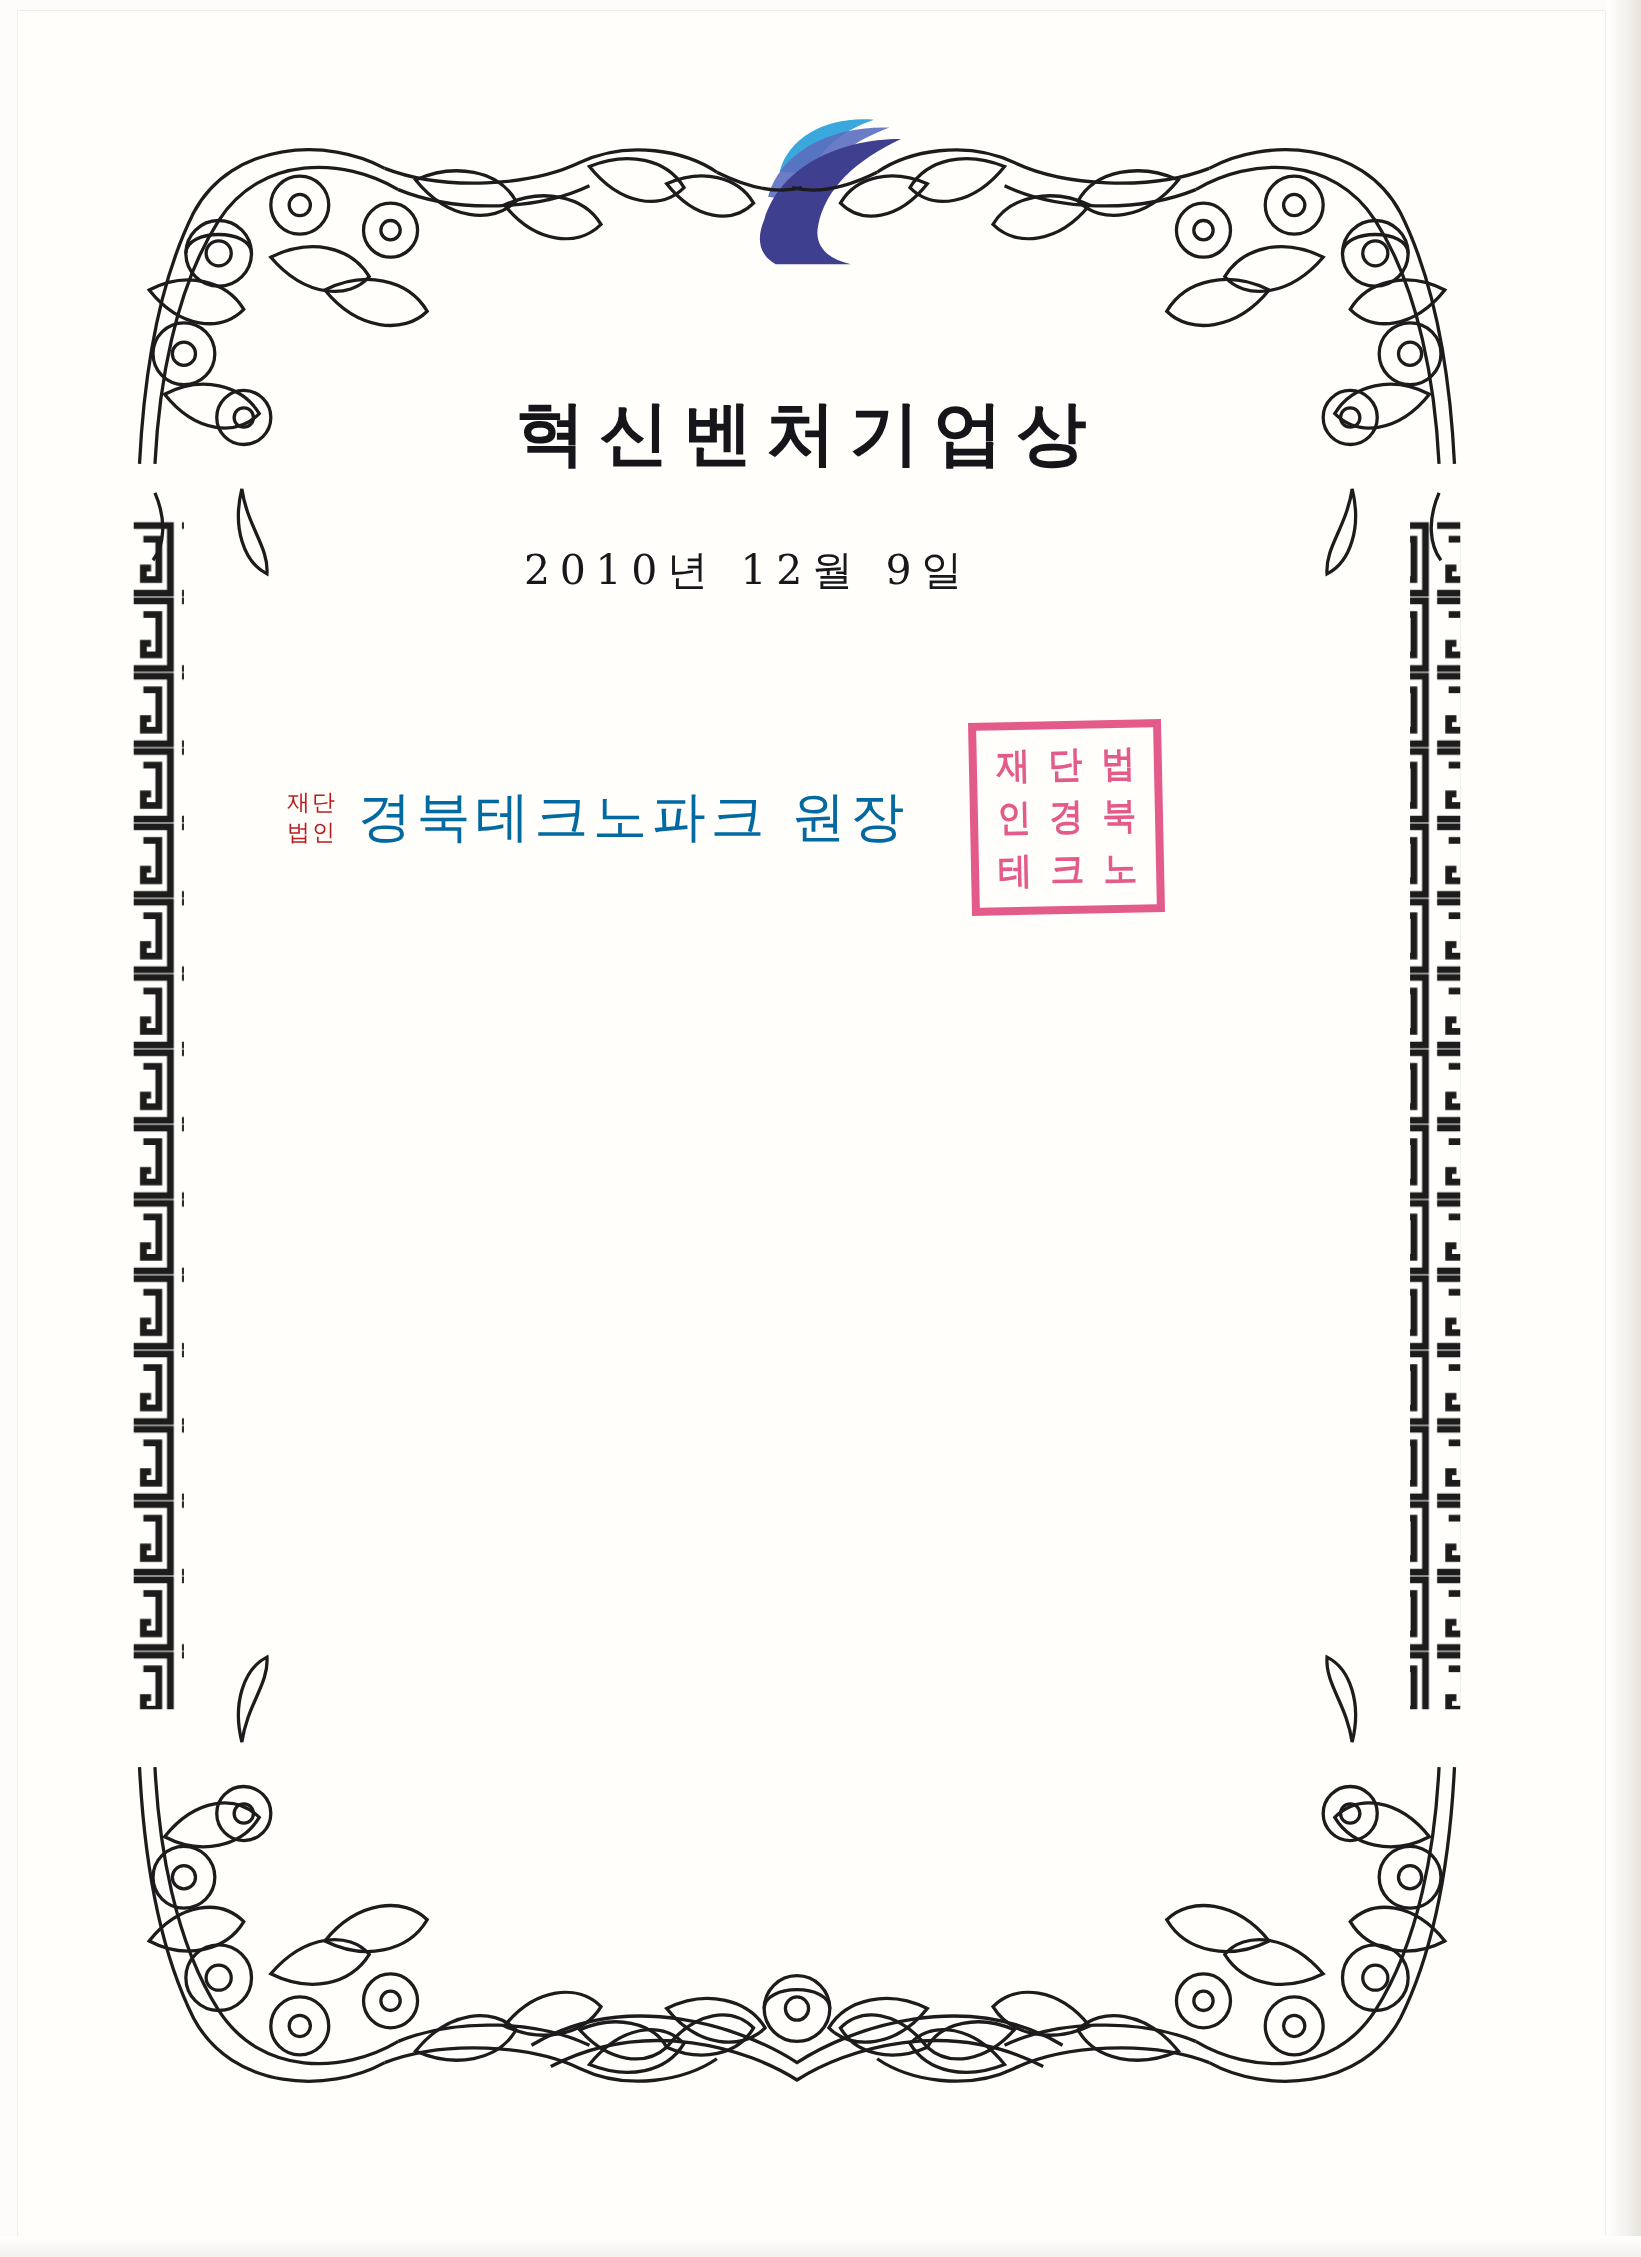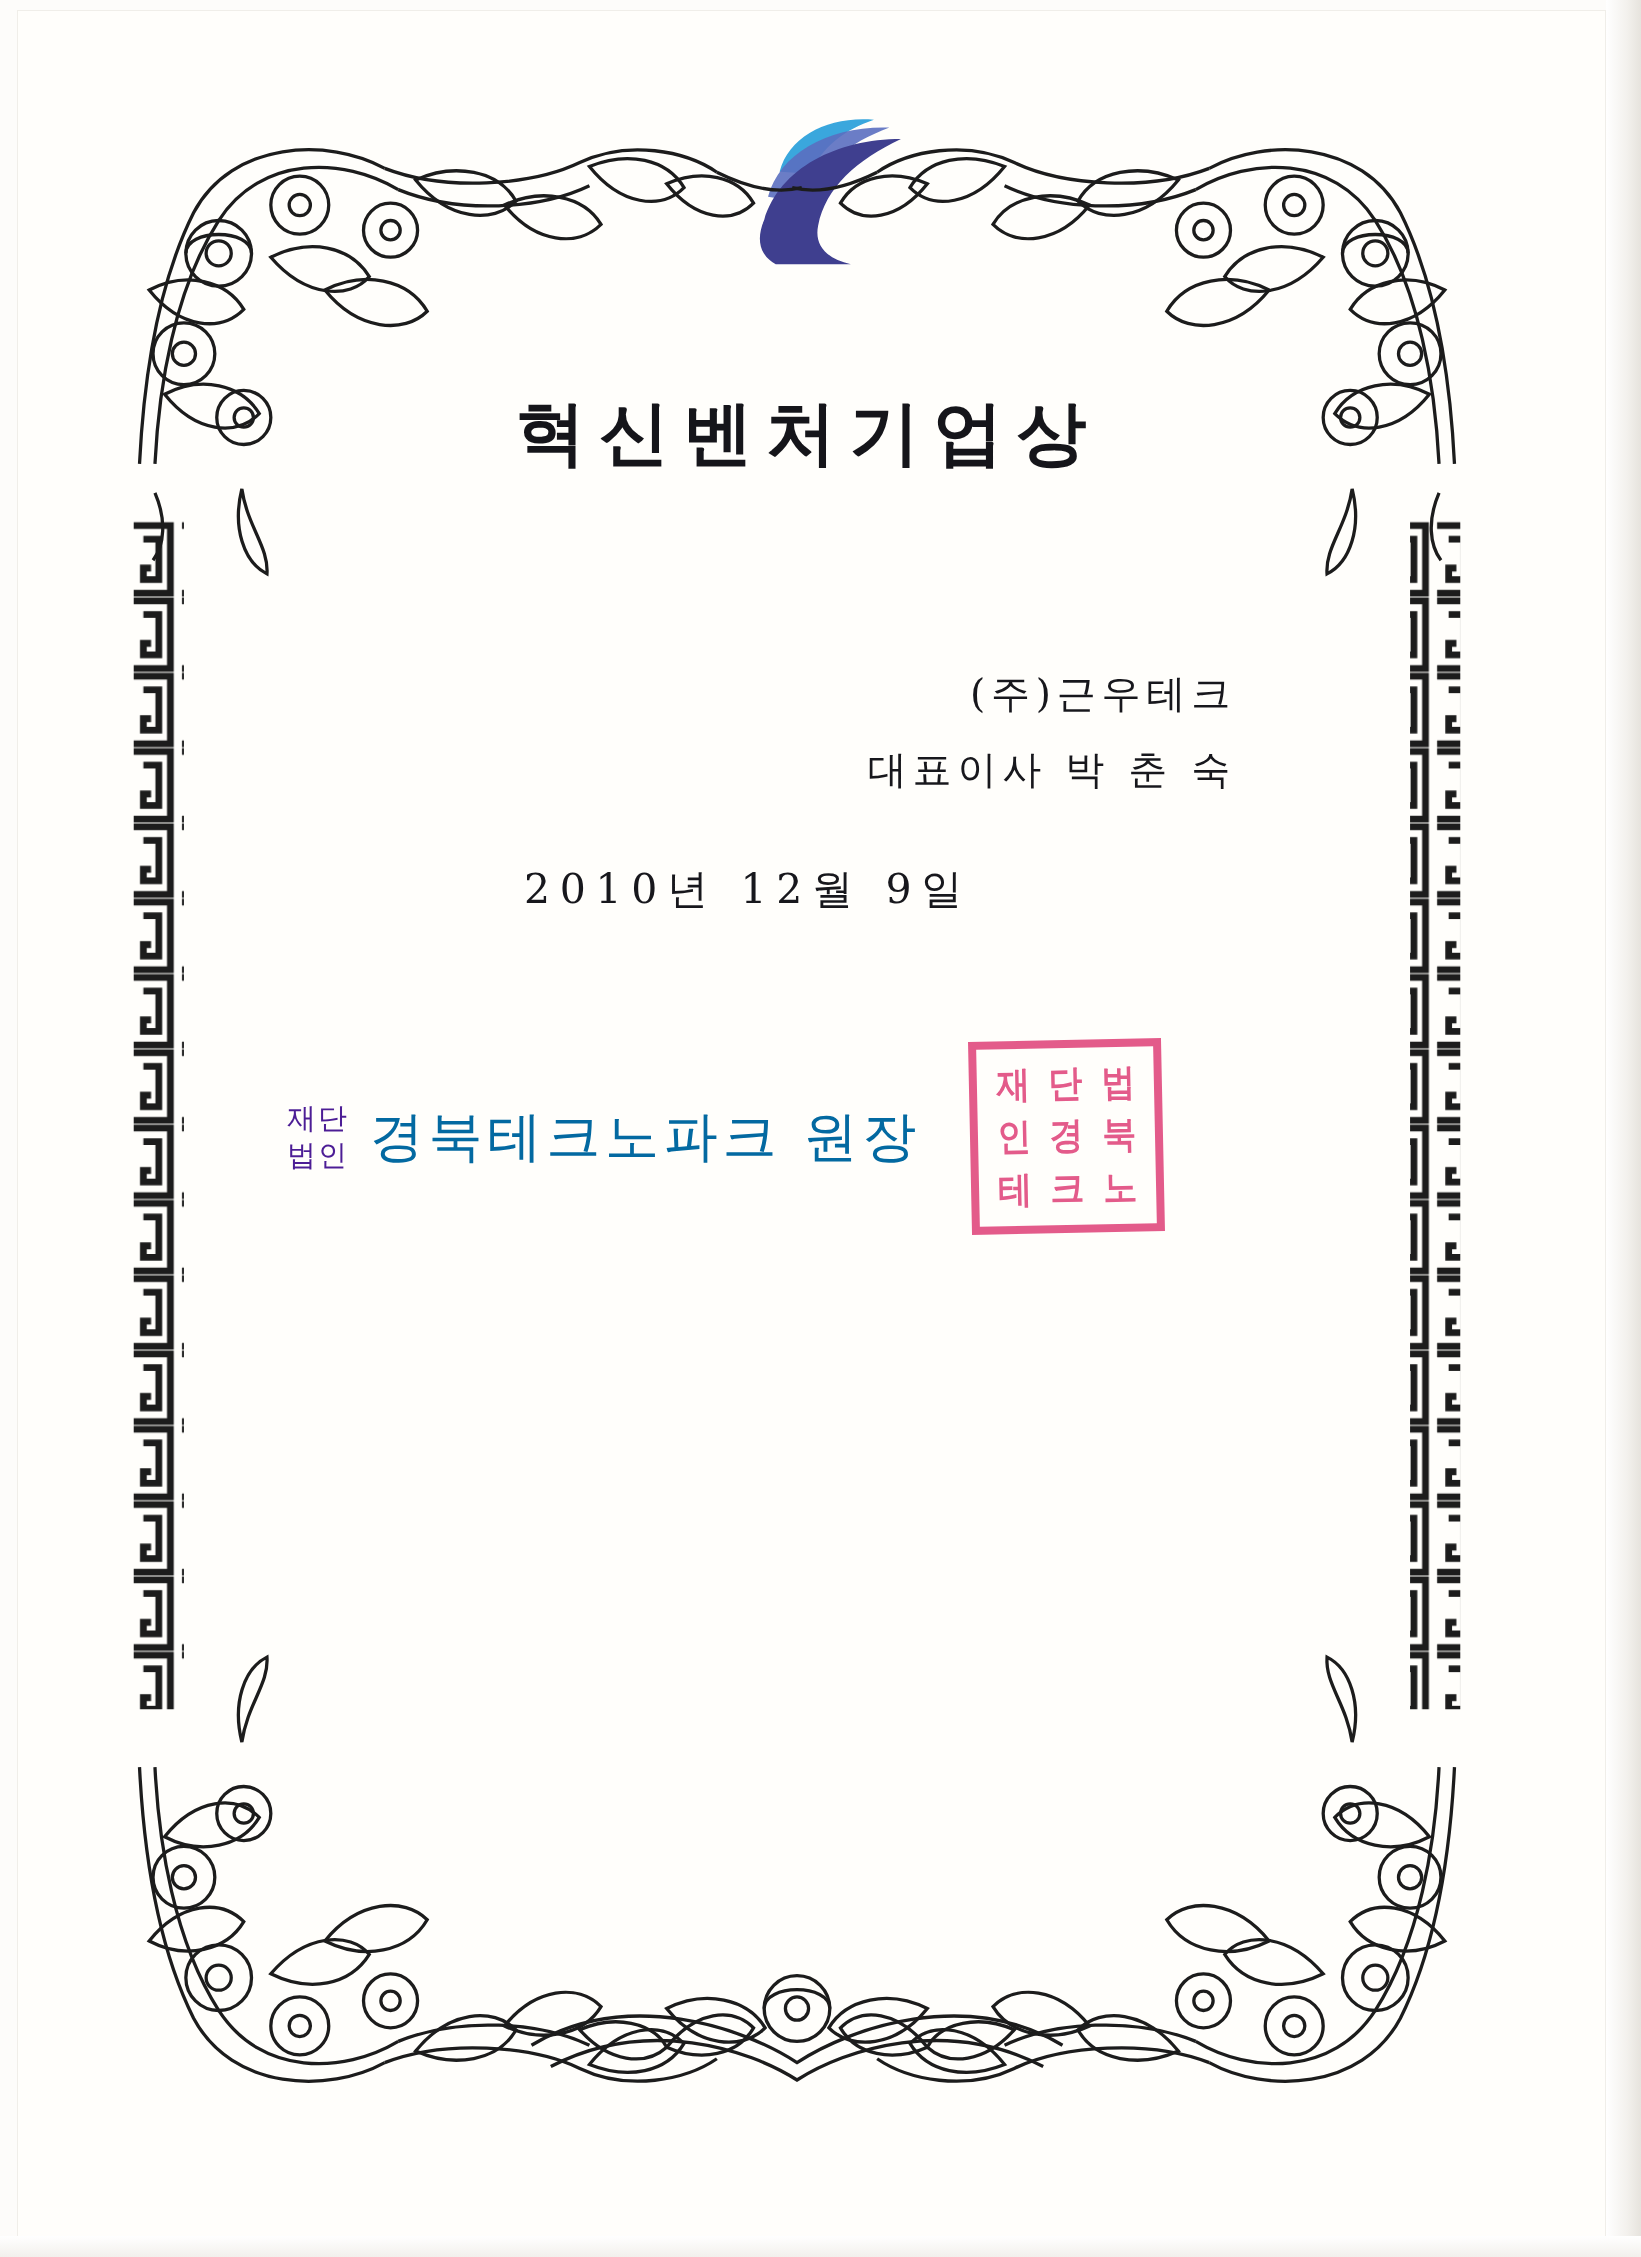--- a/index.html
+++ b/index.html
@@ -134,24 +134,24 @@
   .signature-row {
     position: relative;
     margin-top: 183px;
     display: flex;
     align-items: center;
     justify-content: flex-start;
     padding-left: 104px;
   }
   .org-prefix {
     font-family: "DejaVu Serif", "Liberation Serif", serif;
-    font-size: 29px;
+    font-size: 23px;
     line-height: 1.28;
     letter-spacing: 1.9px;
-    color: #4c1d95;
+    color: #b91c1c;
     margin-right: 21px;
     text-align: center;
   }
   .org-name {
     font-family: "DejaVu Serif", "Liberation Serif", serif;
     font-size: 54px;
     letter-spacing: 4.8px;
     color: #0369a1;
     white-space: nowrap;
   }
@@ -352,24 +352,20 @@
       </g>
 
       <rect x="70" y="360" width="1250" height="1290" fill="none" stroke="none"></rect>
     </svg>
   </div>
 
   <div class="content">
 
     <div class="cert-title">혁신벤처기업상</div>
 
-    <div class="recipient">
-      <div class="company">(주)근우테크</div>
-      <div class="officer">대표이사 박 춘 숙</div>
-    </div>
 
 
     <div class="issue-date">2010년  12월  9일</div>
 
     <div class="signature-row">
       <div class="org-prefix">
         <div>재단</div>
         <div>법인</div>
       </div>
       <div class="org-name">경북테크노파크 원장</div>

